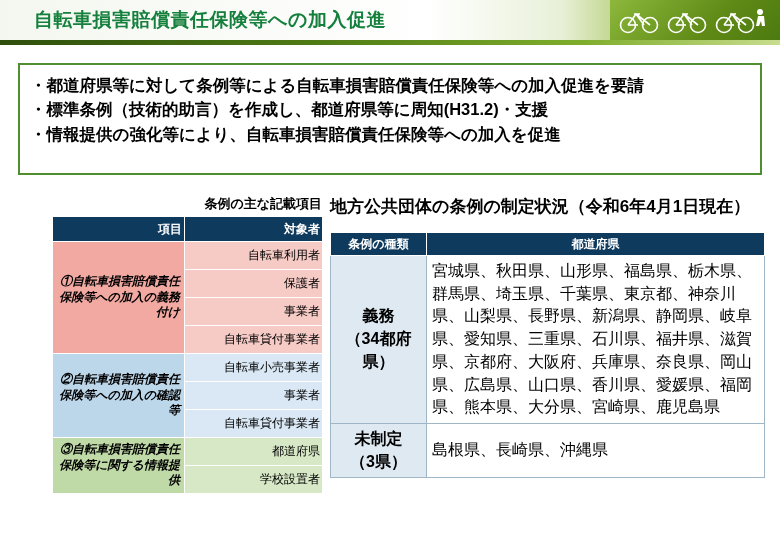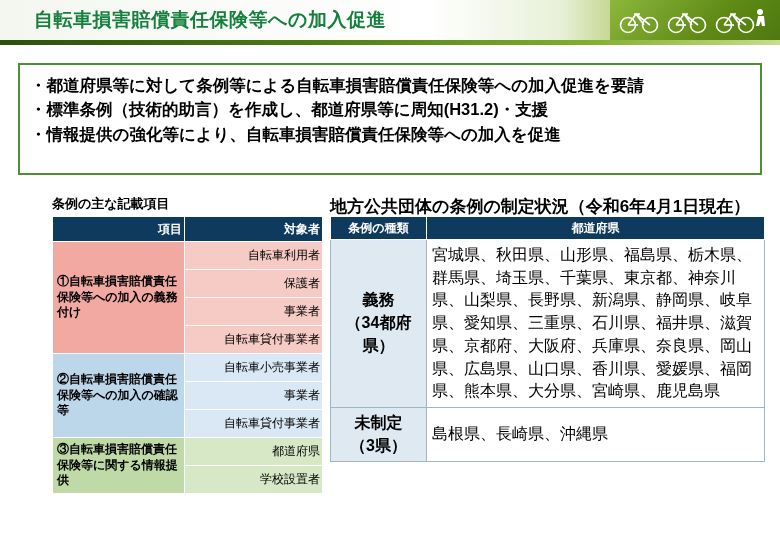--- a/index.html
+++ b/index.html
@@ -80,21 +80,21 @@
     padding-left: 10px;
     text-indent: -10px;
     margin-bottom: 1px;
   }
 
   
   .cap-left {
     position: absolute;
     left: 52px; top: 195px;
     width: 270px;
-    text-align: left;
+    text-align: right;
     font-size: 13px;
     font-weight: bold;
   }
   .cap-right {
     position: absolute;
     left: 330px; top: 195px;
     width: 440px;
     text-align: left;
     font-size: 17px;
     font-weight: bold;
@@ -117,40 +117,41 @@
   }
   .tbl-left th {
     background: #0e3a5e;
     color: #ffffff;
     font-weight: bold;
     height: 20px;
     border: 1px solid #ffffff;
   }
   .tbl-left .item-cell {
     font-weight: bold;
-    text-align: left;
+    text-align: right;
     padding: 3px 4px;
     line-height: 1.3;
     font-size: 12px;
+    font-style: italic;
   }
   .c-red { background: #f2a9a2; }
   .c-blue { background: #bcd6ea; }
   .c-green { background: #bfd9a7; }
   .c-red-l { background: #f6cbc6; }
   .c-blue-l { background: #d9e8f4; }
   .c-green-l { background: #d7e8c6; }
   .tbl-left td.obj {
     height: 23px;
     font-size: 12px;
   }
 
   
   .tbl-right {
     position: absolute;
-    left: 330px; top: 216px;
+    left: 330px; top: 232px;
     width: 434px;
     border-collapse: collapse;
     table-layout: fixed;
     padding-left: 32px;
   }
   .tbl-right th {
     background: #0e3a5e;
     color: #ffffff;
     font-size: 12px;
     font-weight: bold;

